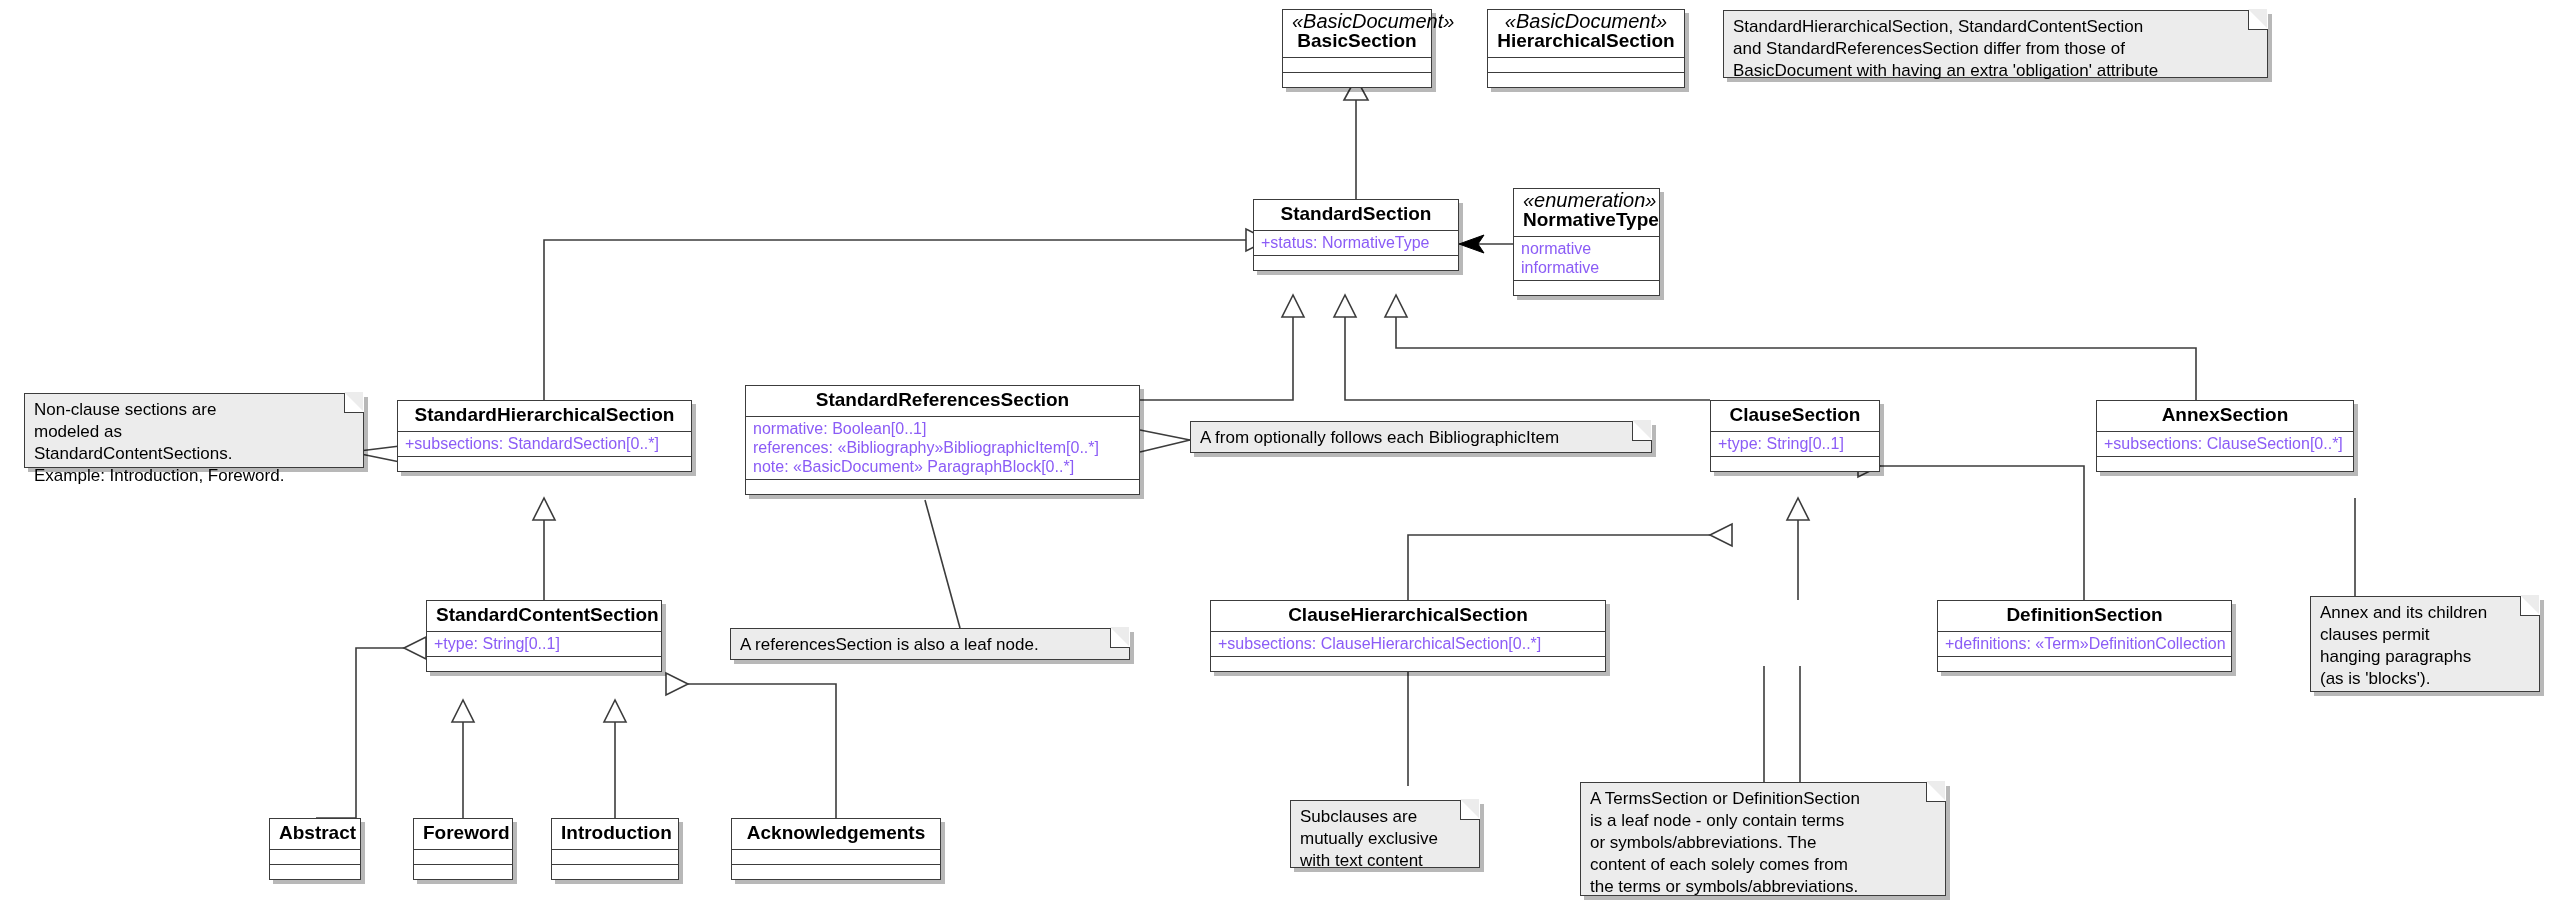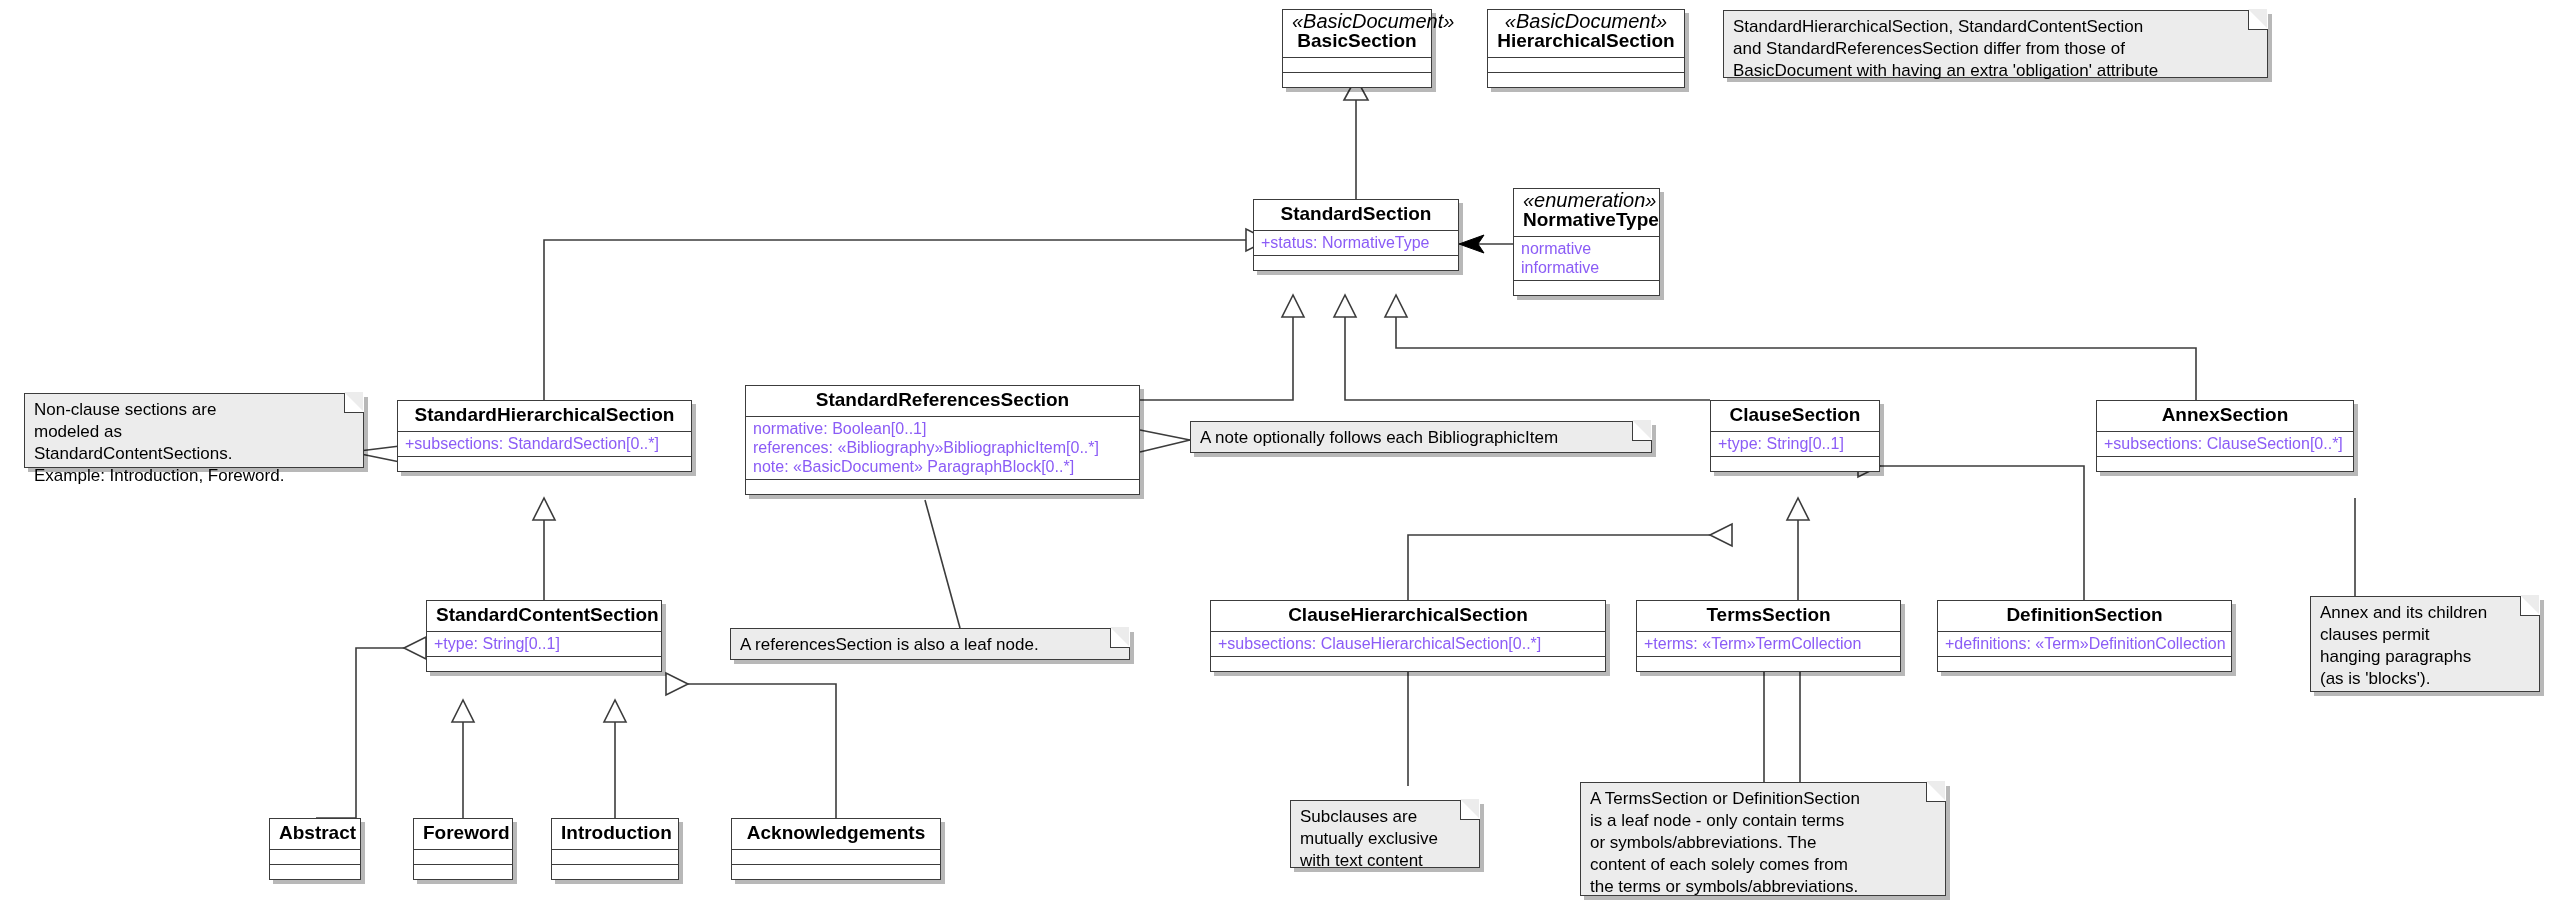--- a/index.html
+++ b/index.html
@@ -197,29 +197,20 @@
   <div class="uml" style="left:1210px;top:600px;width:396px;">
     <div class="hdr">
       <div class="cname">ClauseHierarchicalSection</div>
     </div>
     <div class="attrs">
       <div class="attr">+subsections: ClauseHierarchicalSection[0..*]</div>
     </div>
     <div class="ops"></div>
   </div>
 
-  <div class="uml" style="left:1636px;top:600px;width:265px;">
-    <div class="hdr">
-      <div class="cname">TermsSection</div>
-    </div>
-    <div class="attrs">
-      <div class="attr">+terms: «Term»TermCollection</div>
-    </div>
-    <div class="ops"></div>
-  </div>
 
   <div class="uml" style="left:1937px;top:600px;width:295px;">
     <div class="hdr">
       <div class="cname">DefinitionSection</div>
     </div>
     <div class="attrs">
       <div class="attr">+definitions: «Term»DefinitionCollection</div>
     </div>
     <div class="ops"></div>
   </div>
@@ -266,21 +257,21 @@
   <div class="note" style="left:24px;top:393px;width:340px;height:75px;">
     <div class="fold"></div>
     <div class="txt">Non-clause sections are
 modeled as
 StandardContentSections.
 Example: Introduction, Foreword.</div>
   </div>
 
   <div class="note" style="left:1190px;top:421px;width:462px;height:32px;">
     <div class="fold"></div>
-    <div class="txt">A note optionally follows each BibliographicItem</div>
+    <div class="txt">A from optionally follows each BibliographicItem</div>
   </div>
 
   <div class="note" style="left:730px;top:628px;width:400px;height:32px;">
     <div class="fold"></div>
     <div class="txt">A referencesSection is also a leaf node.</div>
   </div>
 
   <div class="note" style="left:2310px;top:596px;width:230px;height:96px;">
     <div class="fold"></div>
     <div class="txt">Annex and its children

